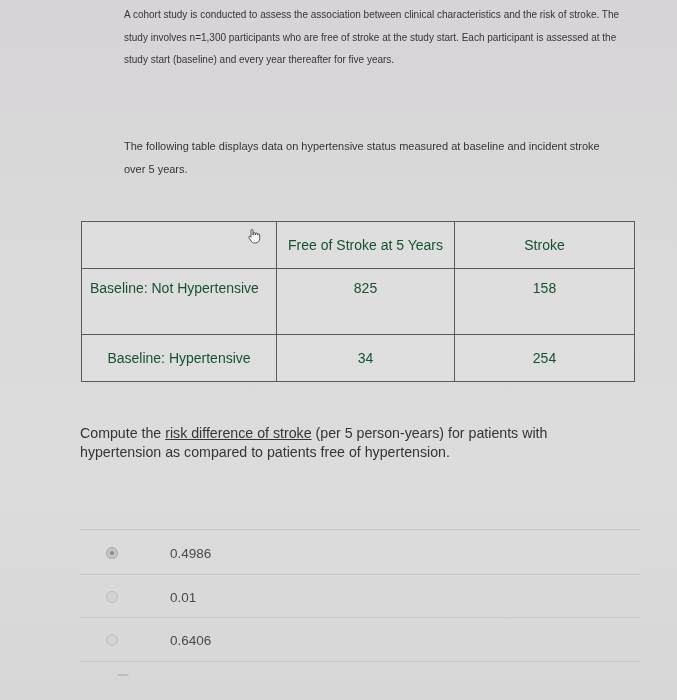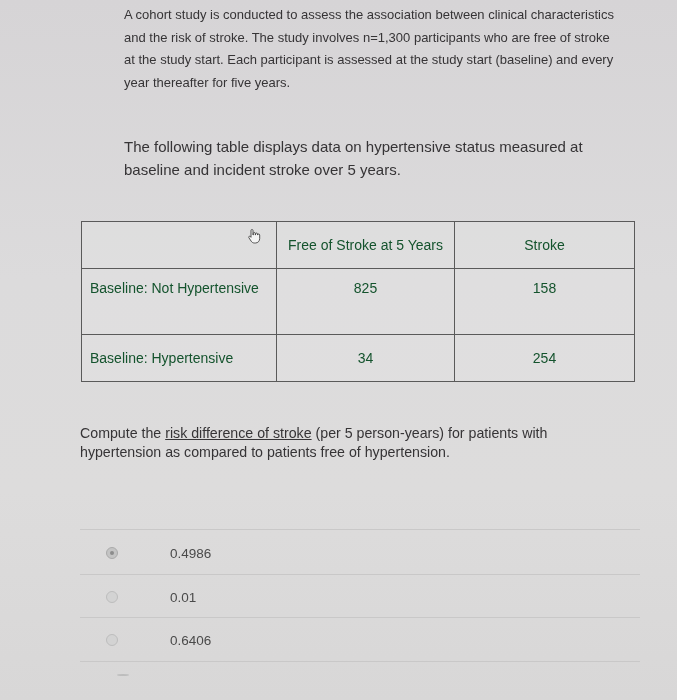--- a/index.html
+++ b/index.html
@@ -8,44 +8,44 @@
       background: linear-gradient(180deg, #d6d4d6 0%, #dcdbdc 40%, #dddcdc 70%, #d8d7d7 100%);
       font-family: "Liberation Sans", "DejaVu Sans", sans-serif;
       color: #333;
       position: relative;
     }
     .page {
       position: absolute; left: 0; top: 0; width: 677px; height: 700px;
     }
     .intro {
       position: absolute; left: 124px; top: 4px; width: 500px;
-      font-size: 13px; line-height: 22.5px; color: #363436;
+      font-size: 10px; line-height: 22.5px; color: #363436;
     }
     .intro p { margin: 0; }
     .table-intro {
       position: absolute; left: 124px; top: 135px; width: 500px;
-      font-size: 15px; line-height: 23px; color: #363436;
+      font-size: 11px; line-height: 23px; color: #363436;
     }
     .data-table {
       position: absolute; left: 81px; top: 221px;
       border-collapse: collapse;
       font-size: 14px; color: #14532d;
       background: rgba(230,229,229,0.35);
     }
     .data-table td, .data-table th {
       border: 1.3px solid #5a5a5a;
       font-weight: normal;
       vertical-align: top;
     }
     .data-table .c0 { width: 178px; text-align: left; padding: 0 8px; }
     .data-table .c1 { width: 175px; text-align: center; }
     .data-table .c2 { width: 177px; text-align: center; }
     .data-table tr.head th { height: 44px; vertical-align: middle; }
     .data-table tr.r1 td { height: 66px; padding-top: 8px; box-sizing: border-box; line-height: 22px; }
-    .data-table tr.r2 td { height: 44px; vertical-align: middle; }
+    .data-table tr.r2 td { height: 44px; vertical-align: middle; text-align: center; }
     .hand-icon {
       position: absolute; left: 246px; top: 228px; width: 16px; height: 16px;
     }
     .question {
       position: absolute; left: 80px; top: 424px; width: 520px;
       font-size: 14.2px; line-height: 19px; color: #363436;
     }
     .question .link { text-decoration: underline; }
     .divider {
       position: absolute; left: 80px; width: 560px; height: 1px;

